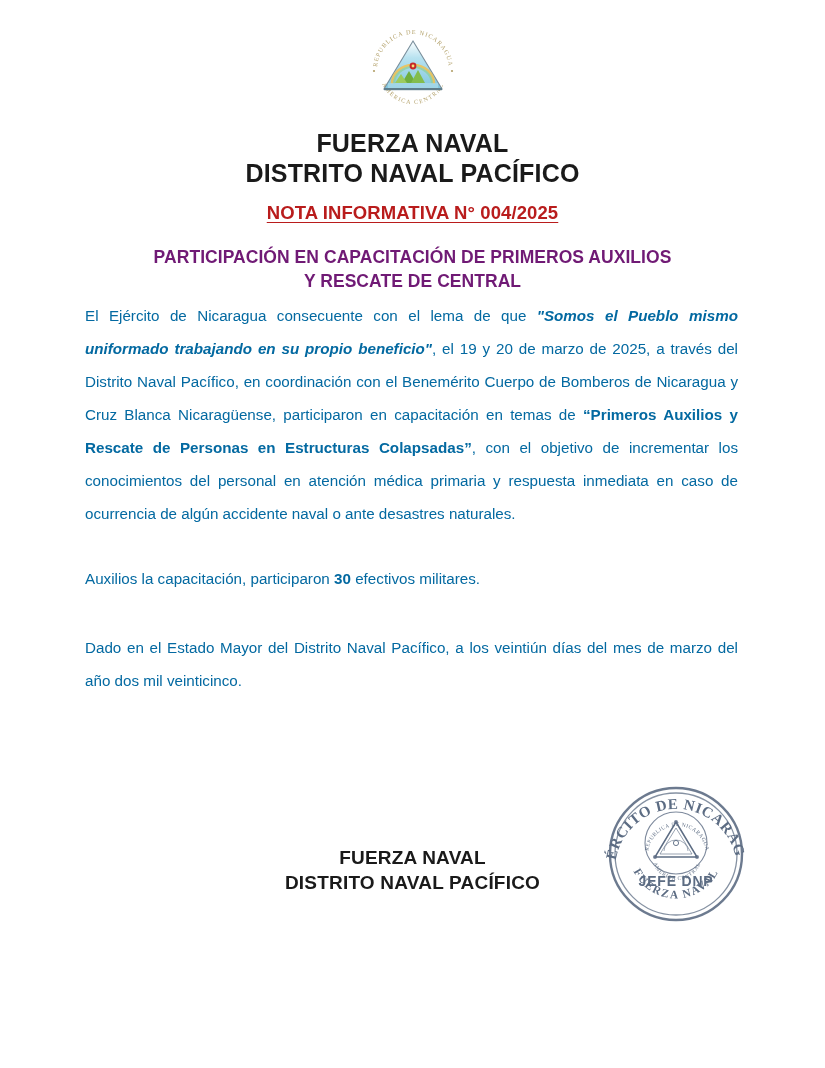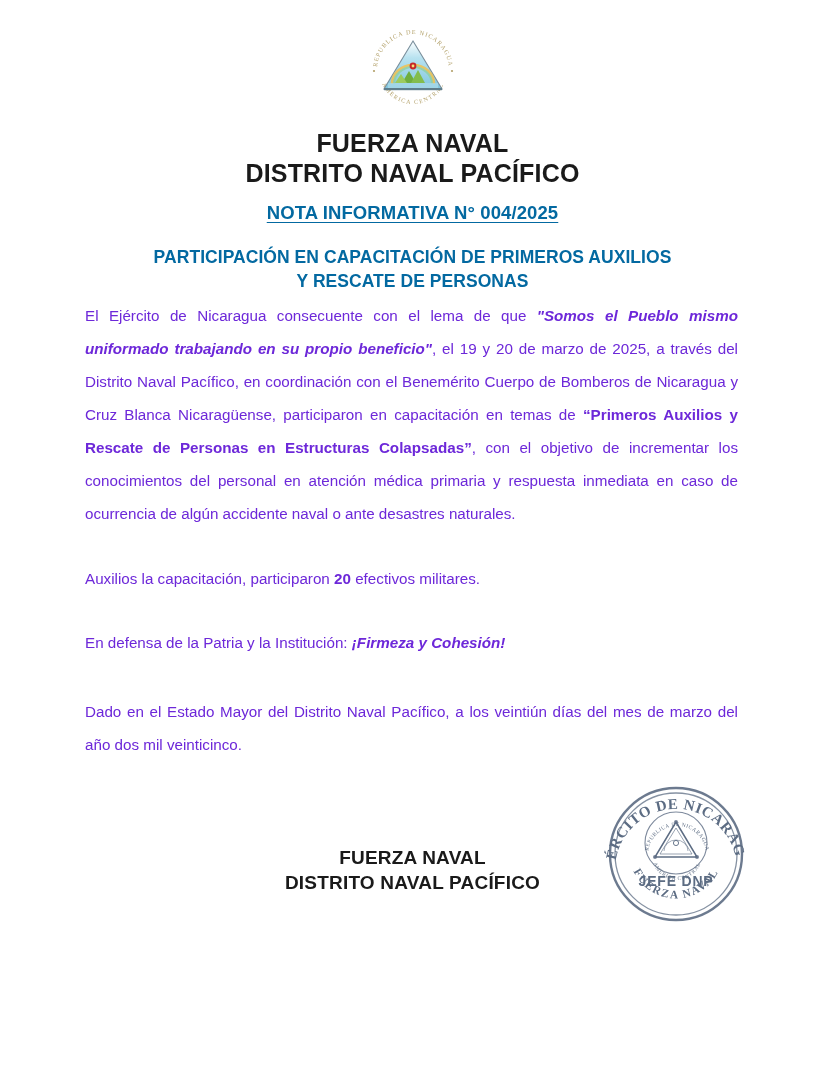--- a/index.html
+++ b/index.html
@@ -52,49 +52,49 @@
     font-weight: bold;
     letter-spacing: 0.2px;
     line-height: 30px;
     color: #1a1a1a;
   }
   .nota-line {
     margin-top: 14px;
     font-size: 18.5px;
     font-weight: bold;
     letter-spacing: 0.1px;
-    color: #0369a1;
+    color: #b91c1c;
   }
   .nota-line span.u {
     text-decoration: underline;
     text-underline-offset: 3px;
   }
   .subject {
     margin-top: 21px;
     font-size: 17.5px;
     font-weight: bold;
     line-height: 24px;
     letter-spacing: 0.05px;
-    color: #0369a1;
+    color: #701a75;
   }
 
   
   .body-block {
     position: absolute;
     top: 299px;
     left: 85px;
     width: 653px;
   }
   p.para {
     margin: 0;
     font-size: 15.2px;
     line-height: 33px;
     text-align: justify;
     text-justify: inter-word;
-    color: #6d28d9;
+    color: #0369a1;
   }
   p.para.lead { text-align: justify; }
   p.gap-1 { margin-top: 32px; }
   p.gap-2 { margin-top: 31px; }
   p.gap-3 { margin-top: 31px; }
   p.gap-4 { margin-top: 36px; }
   .b { font-weight: bold; }
   .bi { font-weight: bold; font-style: italic; }
 
   
@@ -165,32 +165,31 @@
       <rect x="19" y="62" width="58" height="2.2" fill="#5e7e8c"></rect>
     </svg>
   </div>
 
   <div class="header-block">
     <div class="org-line">FUERZA NAVAL</div>
     <div class="org-line">DISTRITO NAVAL PACÍFICO</div>
     <div class="nota-line"><span class="u">NOTA INFORMATIVA N° 004/2025</span></div>
     <div class="subject">
       <div>PARTICIPACIÓN EN CAPACITACIÓN DE PRIMEROS AUXILIOS</div>
-      <div>Y RESCATE DE PERSONAS</div>
+      <div>Y RESCATE DE CENTRAL</div>
     </div>
   </div>
 
   <div class="body-block">
 
     <p class="para lead"><span>El Ejército de Nicaragua consecuente con el lema de que </span><span class="bi">"Somos el Pueblo mismo uniformado trabajando en su propio beneficio"</span><span>, el 19 y 20 de marzo de 2025, a través del Distrito Naval Pacífico, en coordinación con el Benemérito Cuerpo de Bomberos de Nicaragua y Cruz Blanca Nicaragüense, participaron en capacitación en temas de </span><span class="b">“Primeros Auxilios y Rescate de Personas en Estructuras Colapsadas”</span><span>, con el objetivo de incrementar los conocimientos del personal en atención médica primaria y respuesta inmediata en caso de ocurrencia de algún accidente naval o ante desastres naturales.</span></p>
 
-    <p class="para gap-1"><span>Auxilios la capacitación, participaron </span><span class="b">20</span><span> efectivos militares.</span></p>
-
-
-    <p class="para gap-3"><span>En defensa de la Patria y la Institución: </span><span class="bi">¡Firmeza y Cohesión!</span></p>
+    <p class="para gap-1"><span>Auxilios la capacitación, participaron </span><span class="b">30</span><span> efectivos militares.</span></p>
+
+
 
     <p class="para gap-4">Dado en el Estado Mayor del Distrito Naval Pacífico, a los veintiún días del mes de marzo del año dos mil veinticinco.</p>
   </div>
 
   <div class="seal-wrap">
     <svg class="seal" viewBox="0 0 152 142">
       <defs>
         <path id="sealTop" d="M 16,78 A 61,61 0 0 1 136,78" fill="none"></path>
         <path id="sealBot" d="M 30,80 A 47,47 0 0 0 122,80" fill="none"></path>
         <path id="sealInnerTop" d="M 48,74 A 29,29 0 0 1 106,74" fill="none"></path>

